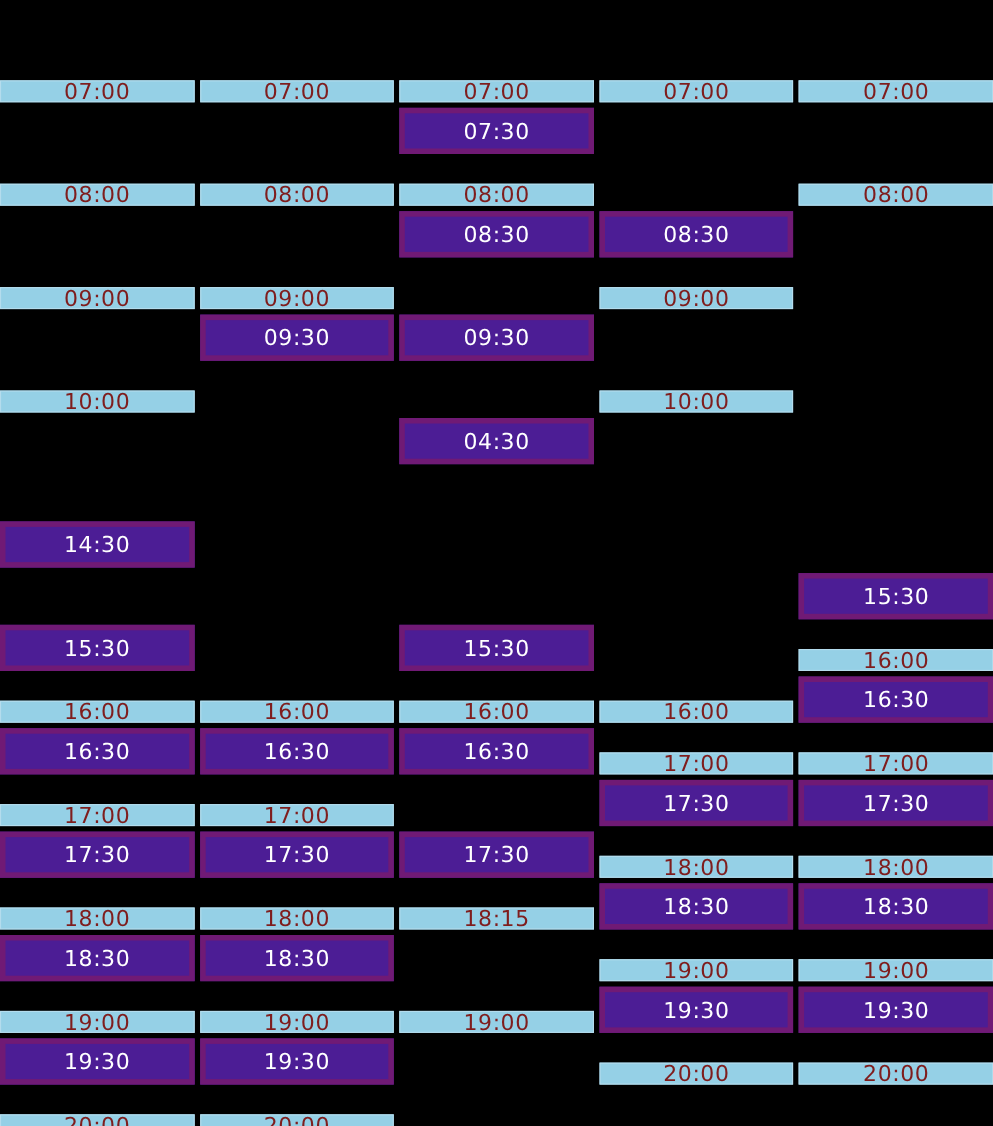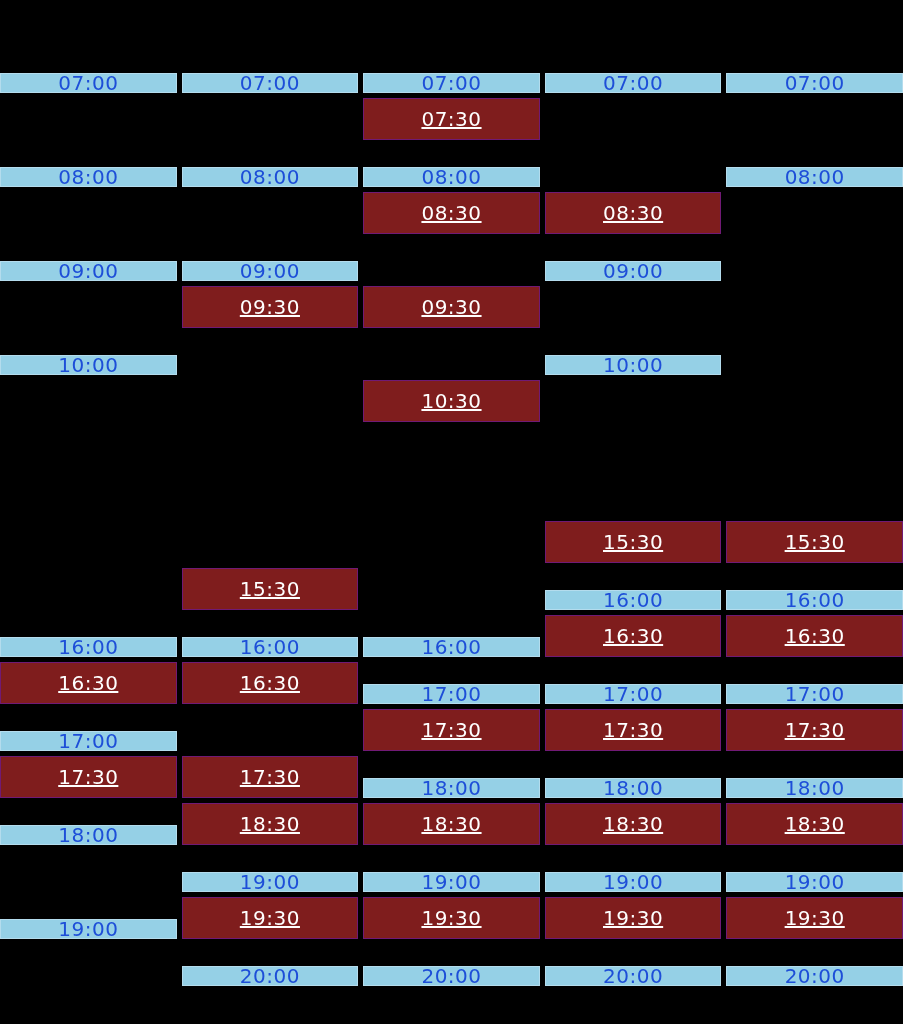--- a/index.html
+++ b/index.html
@@ -32,29 +32,28 @@
     box-sizing: border-box;
     font-size: 20px;
     letter-spacing: 0.5px;
     line-height: 1;
     user-select: none;
     background: #000000;
     color: transparent;
   }
   .slot.avail {
     background: #95d0e6;
-    color: #1d4ed8;
+    color: #7f1d1d;
     border: 1px solid #b4dced;
     margin-top: 22px;
   }
   .slot.sel {
-    background: #7f1d1d;
+    background: #4c1d95;
     color: #ffffff;
-    border: 1px solid #701a75;
-    text-decoration: underline;
+    border: 5px solid #701a75;
   }
   .slot.empty {
     background: #000000;
     border: 1px solid #000000;
   }
 </style>
 </head>
 <body>
 
 <div id="slot-grid">
@@ -93,28 +92,29 @@
     <div class="slot sel">09:30</div>
     <div class="slot empty"></div>
     <div class="slot empty"></div>
     <div class="slot avail">10:00</div>
     <div class="slot empty"></div>
     <div class="slot empty"></div>
     <div class="slot avail">10:00</div>
     <div class="slot empty"></div>
     <div class="slot empty"></div>
     <div class="slot empty"></div>
-    <div class="slot sel">10:30</div>
+    <div class="slot sel">04:30</div>
     <div class="slot empty"></div>
     <div class="slot empty"></div>
     <div class="slot empty"></div>
     <div class="slot empty"></div>
     <div class="slot empty"></div>
     <div class="slot empty"></div>
     <div class="slot empty"></div>
+    <div class="slot sel">14:30</div>
     <div class="slot empty"></div>
     <div class="slot empty"></div>
     <div class="slot empty"></div>
     <div class="slot empty"></div>
     <div class="slot empty"></div>
     <div class="slot empty"></div>
     <div class="slot empty"></div>
     <div class="slot empty"></div>
     <div class="slot sel">15:30</div>
     <div class="slot sel">15:30</div>
@@ -137,20 +137,21 @@
     <div class="slot empty"></div>
     <div class="slot sel">17:30</div>
     <div class="slot sel">17:30</div>
     <div class="slot sel">17:30</div>
     <div class="slot sel">17:30</div>
     <div class="slot sel">17:30</div>
     <div class="slot avail">18:00</div>
     <div class="slot avail">18:00</div>
     <div class="slot avail">18:00</div>
     <div class="slot avail">18:00</div>
+    <div class="slot avail">18:15</div>
     <div class="slot sel">18:30</div>
     <div class="slot sel">18:30</div>
     <div class="slot sel">18:30</div>
     <div class="slot sel">18:30</div>
     <div class="slot empty"></div>
     <div class="slot avail">19:00</div>
     <div class="slot avail">19:00</div>
     <div class="slot avail">19:00</div>
     <div class="slot avail">19:00</div>
     <div class="slot avail">19:00</div>

